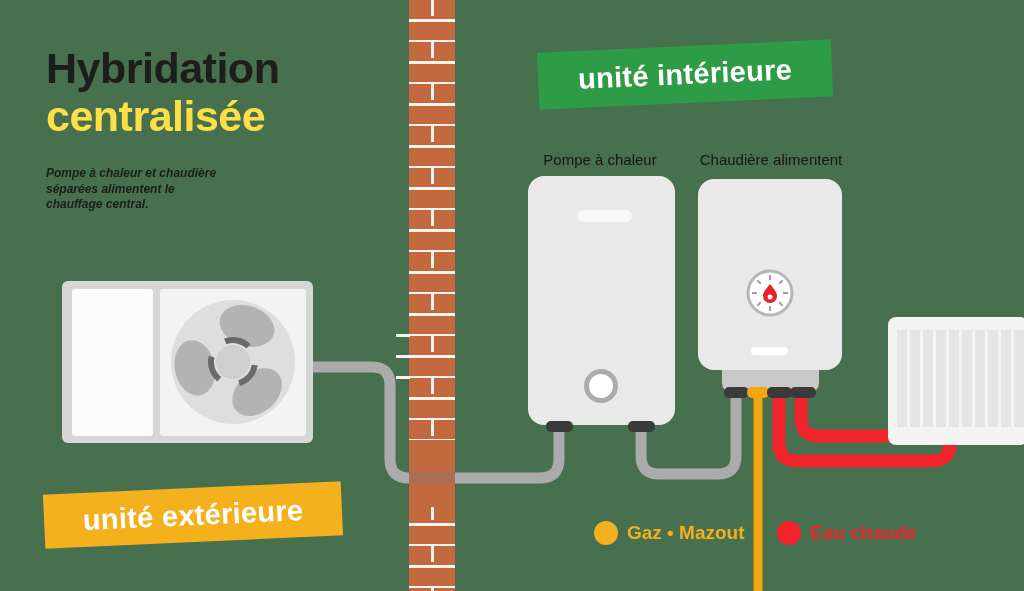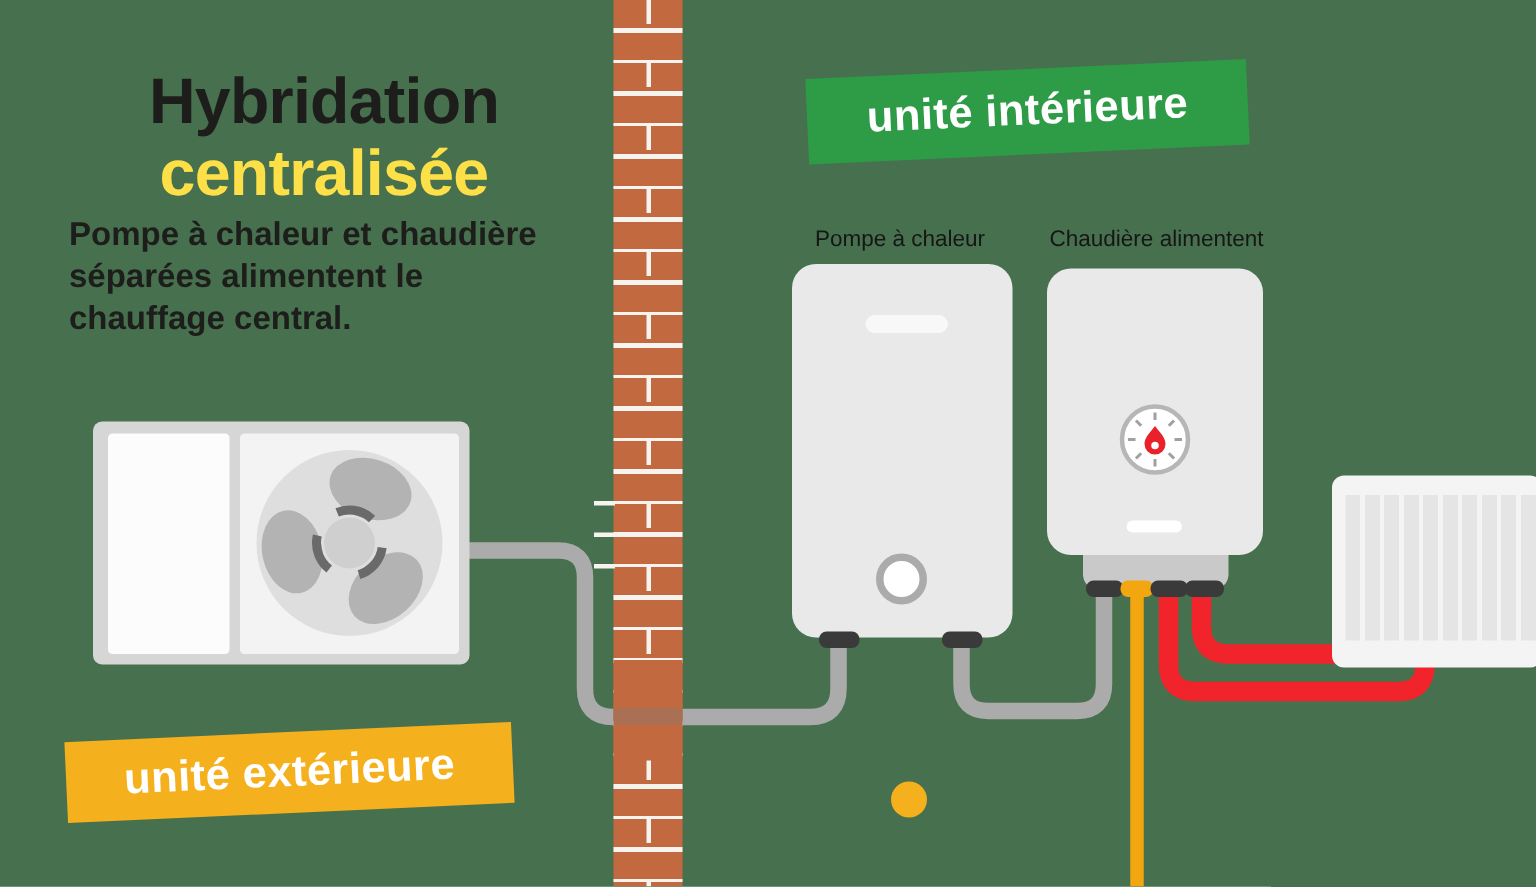--- a/index.html
+++ b/index.html
@@ -5,23 +5,23 @@
   html,body{margin:0;padding:0;}
   #canvas{
     position:relative;width:1024px;height:591px;overflow:hidden;
     background:#47704E;
     font-family:"Liberation Sans",sans-serif;
   }
   #canvas *{box-sizing:border-box;}
 
   
   .intro{position:absolute;left:46px;top:44px;z-index:5;width:340px;}
-  .title-line{display:block;font-size:43px;line-height:1.12;font-weight:800;letter-spacing:-0.5px;color:#1D1D1B;text-align:center;}
+  .title-line{display:block;font-size:43px;line-height:1.12;font-weight:800;letter-spacing:-0.5px;color:#1D1D1B;}
   .title-line.green{color:#fde047;}
-  .intro p{margin:2px 0 0 0;font-size:22px;font-weight:600;line-height:1.27;color:#1D1D1B;white-space:pre-line;}
+  .intro p{margin:26px 0 0 0;font-size:12px;font-weight:600;line-height:1.27;color:#1D1D1B;white-space:pre-line;font-style:italic;}
 
   
   .badge{position:absolute;z-index:5;display:flex;align-items:center;justify-content:center;
          color:#fff;font-weight:700;font-size:29px;letter-spacing:.3px;}
   .badge.indoor{left:538px;top:46px;width:294px;height:57px;background:#2E9B47;transform:rotate(-2.6deg);}
   .badge.outdoor{left:44px;top:488px;width:298px;height:54px;background:#F5B01E;transform:rotate(-2.6deg);}
 
   
   .unit-label{position:absolute;z-index:5;top:151px;text-align:center;font-size:15px;font-weight:400;color:#161616;}
   .unit-label.hp{left:520px;width:160px;}
@@ -170,15 +170,20 @@
   <div class="connector yellow" style="left:747px;top:387px;width:22px;"></div>
   <div class="connector" style="left:767px;top:387px;width:25px;"></div>
   <div class="connector" style="left:790px;top:387px;width:26px;"></div>
 
   <div class="radiator">
     <div class="radiator-fins"></div>
   </div>
 
   <div class="legend-item gas">
     <span class="legend-dot"></span>
+    <span>Gaz • Mazout</span>
+  </div>
+  <div class="legend-item water">
+    <span class="legend-dot"></span>
+    <span>Eau chaude</span>
   </div>
 
 </div>
 
 </body></html>

